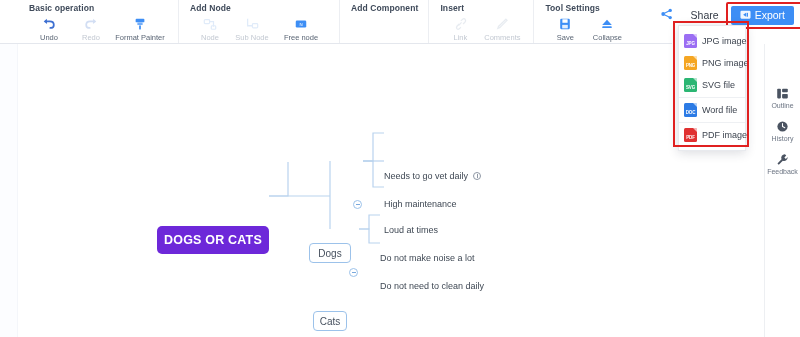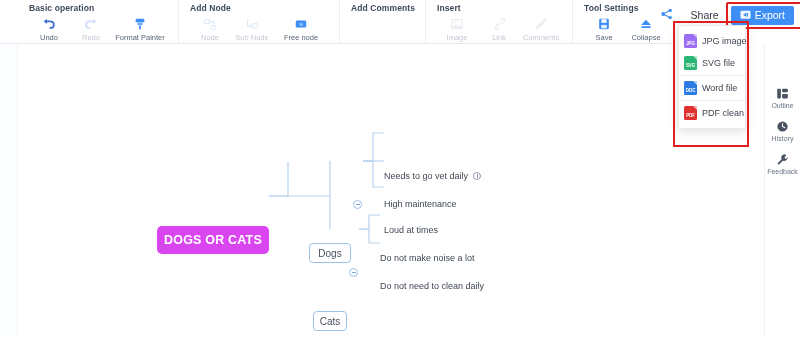--- a/index.html
+++ b/index.html
@@ -143,21 +143,21 @@
     width: 18px; height: 293px;
     background: #fcfdff;
     border-right: 1px solid #f4f6fa;
   }
   .map-svg { position: absolute; left: 0; top: 0; }
 
   .node { position: absolute; }
   .node-root {
     left: 157px; top: 182px;
     width: 112px; height: 28px;
-    background: #d946ef; border-radius: 5px;
+    background: #6d28d9; border-radius: 5px;
     display: flex; align-items: center; justify-content: center;
   }
   .node-root span {
     color: #ffffff; font-weight: bold; font-size: 12.5px;
     letter-spacing: .2px;
   }
   .node-branch {
     background: #ffffff;
     border: 1px solid #9cc2ea; border-radius: 4px;
     display: flex; align-items: center; justify-content: center;
@@ -258,35 +258,25 @@
                 <svg width="14" height="14" viewBox="0 0 16 16">
                   <rect x="2" y="4" width="12" height="8" rx="1.4" fill="#3d8ef5"></rect>
                   <text x="8" y="10" font-size="5" fill="#ffffff" text-anchor="middle" font-family="sans-serif">N</text>
                 </svg>
               </div>
               <div class="tb-label">Free node</div>
             </div>
           </div>
         </div>
         <div class="tb-group">
-          <div class="tb-group-title">Add Comments</div>
+          <div class="tb-group-title">Add Component</div>
         </div>
         <div class="tb-group">
           <div class="tb-group-title">Insert</div>
           <div class="tb-items">
-            <div class="tb-item disabled">
-              <div class="tb-icon">
-                <svg width="14" height="14" viewBox="0 0 16 16">
-                  <rect x="2" y="3" width="12" height="10" rx="1.2" stroke="#ccd5e0" stroke-width="1.4" fill="none"></rect>
-                  <circle cx="5.8" cy="6.4" r="1.1" fill="#ccd5e0"></circle>
-                  <path d="M3 12 L6.5 8.5 L9 11 L11 9.2 L13 12 Z" fill="#ccd5e0"></path>
-                </svg>
-              </div>
-              <div class="tb-label">Image</div>
-            </div>
             <div class="tb-item disabled">
               <div class="tb-icon">
                 <svg width="14" height="14" viewBox="0 0 16 16">
                   <path d="M6.2 9.8 L9.8 6.2" stroke="#ccd5e0" stroke-width="1.4"></path>
                   <path d="M9 4.5 L10.5 3 Q12.8 0.8 14 3 Q15.2 5 13 6.6 L11.5 8" stroke="#ccd5e0" stroke-width="1.4" fill="none"></path>
                   <path d="M7 8 L5.5 9.4 Q3.2 11.6 4.4 13.2 Q5.6 15 7.5 13.2 L9 11.6" stroke="#ccd5e0" stroke-width="1.4" fill="none"></path>
                 </svg>
               </div>
               <div class="tb-label">Link</div>
             </div>
@@ -447,20 +437,27 @@
   <div class="export-menu" id="export-menu">
       <div class="menu-group">
         <div class="menu-item">
           <div class="file-ico" style="background: rgb(155, 110, 243);">
             <span class="corner"></span>
             <span class="tag">JPG</span>
           </div>
           <span class="menu-label">JPG image</span>
         </div>
         <div class="menu-item">
+          <div class="file-ico" style="background: rgb(245, 166, 35);">
+            <span class="corner"></span>
+            <span class="tag">PNG</span>
+          </div>
+          <span class="menu-label">PNG image</span>
+        </div>
+        <div class="menu-item">
           <div class="file-ico" style="background: rgb(43, 182, 115);">
             <span class="corner"></span>
             <span class="tag">SVG</span>
           </div>
           <span class="menu-label">SVG file</span>
         </div>
       </div>
       <div class="menu-group">
         <div class="menu-item">
           <div class="file-ico" style="background: rgb(44, 123, 229);">
@@ -469,19 +466,19 @@
           </div>
           <span class="menu-label">Word file</span>
         </div>
       </div>
       <div class="menu-group">
         <div class="menu-item">
           <div class="file-ico" style="background: rgb(224, 49, 49);">
             <span class="corner"></span>
             <span class="tag">PDF</span>
           </div>
-          <span class="menu-label">PDF clean</span>
+          <span class="menu-label">PDF image</span>
         </div>
       </div>
     </div>
   <div class="export-menu-hl"></div>
 
 </div>
 
 </body></html>

